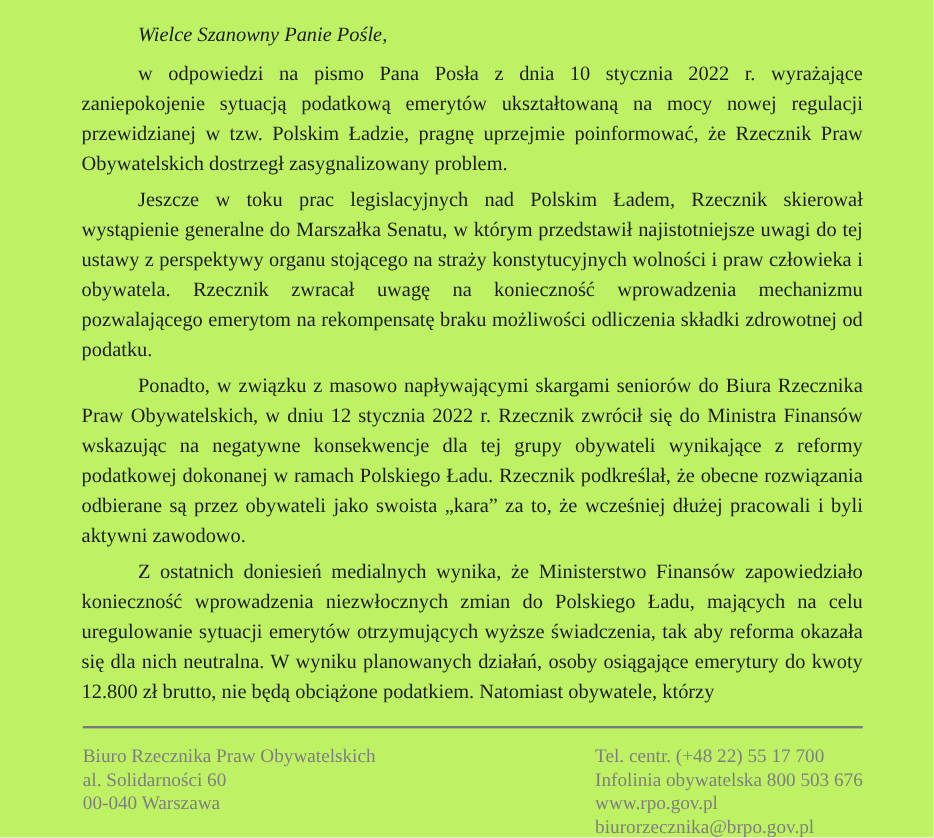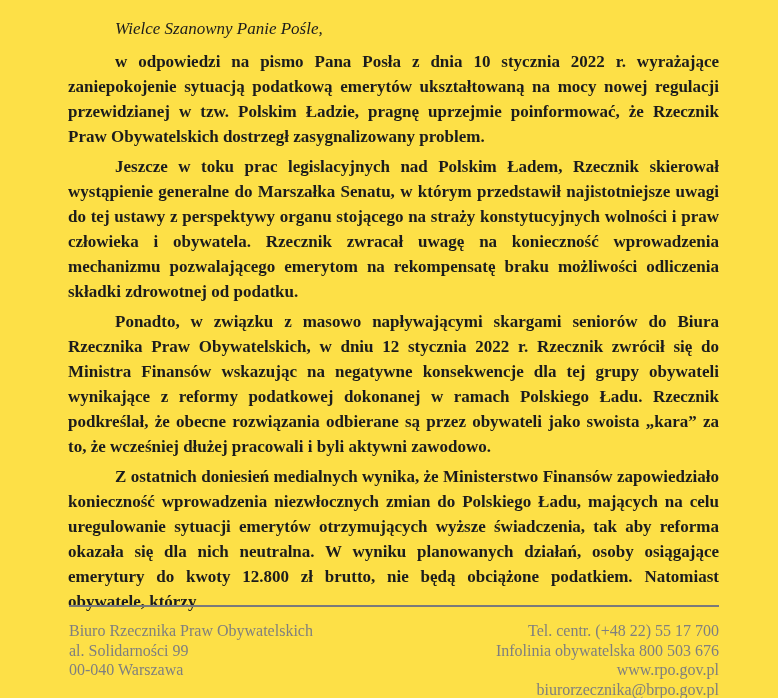--- a/index.html
+++ b/index.html
@@ -5,21 +5,21 @@
 <style>
   html, body {
     margin: 0;
     padding: 0;
     background: #ffffff;
   }
   .page {
     position: relative;
     width: 778px;
     height: 698px;
-    background: #fde047;
+    background: #bef264;
     overflow: hidden;
     font-family: "Liberation Serif", "DejaVu Serif", serif;
   }
   .letter-body {
     position: absolute;
     left: 68px;
     right: 59px;
     top: 16px;
     color: #1c1c1c;
     font-size: 17px;
@@ -28,57 +28,56 @@
   }
   .salutation {
     margin: 0 0 8px 0;
     font-style: italic;
     text-indent: 47px;
     text-align: left;
   }
   .para {
     margin: 0 0 5px 0;
     text-indent: 47px;
-    font-weight: bold;
   }
   .footer {
     position: absolute;
     left: 69px;
     right: 59px;
     top: 605px;
     border-top: 2px solid #7a7a7a;
     padding-top: 14px;
     display: flex;
     justify-content: space-between;
     align-items: flex-start;
     color: #7f7f7f;
     font-size: 16px;
     line-height: 19.5px;
   }
   .footer-right {
-    text-align: right;
+    text-align: left;
   }
 </style>
 </head>
 <body>
 
 <div class="page">
 
   <main class="letter-body">
     <p class="salutation">Wielce Szanowny Panie Pośle,</p>
     <p class="para">w odpowiedzi na pismo Pana Posła z dnia 10 stycznia 2022 r. wyrażające zaniepokojenie sytuacją podatkową emerytów ukształtowaną na mocy nowej regulacji przewidzianej w tzw. Polskim Ładzie, pragnę uprzejmie poinformować, że Rzecznik Praw Obywatelskich dostrzegł zasygnalizowany problem.</p>
     <p class="para">Jeszcze w toku prac legislacyjnych nad Polskim Ładem, Rzecznik skierował wystąpienie generalne do Marszałka Senatu, w którym przedstawił najistotniejsze uwagi do tej ustawy z perspektywy organu stojącego na straży konstytucyjnych wolności i praw człowieka i obywatela. Rzecznik zwracał uwagę na konieczność wprowadzenia mechanizmu pozwalającego emerytom na rekompensatę braku możliwości odliczenia składki zdrowotnej od podatku.</p>
     <p class="para">Ponadto, w związku z masowo napływającymi skargami seniorów do Biura Rzecznika Praw Obywatelskich, w dniu 12 stycznia 2022 r. Rzecznik zwrócił się do Ministra Finansów wskazując na negatywne konsekwencje dla tej grupy obywateli wynikające z reformy podatkowej dokonanej w ramach Polskiego Ładu. Rzecznik podkreślał, że obecne rozwiązania odbierane są przez obywateli jako swoista „kara” za to, że wcześniej dłużej pracowali i byli aktywni zawodowo.</p>
     <p class="para">Z ostatnich doniesień medialnych wynika, że Ministerstwo Finansów zapowiedziało konieczność wprowadzenia niezwłocznych zmian do Polskiego Ładu, mających na celu uregulowanie sytuacji emerytów otrzymujących wyższe świadczenia, tak aby reforma okazała się dla nich neutralna. W wyniku planowanych działań, osoby osiągające emerytury do kwoty 12.800 zł brutto, nie będą obciążone podatkiem. Natomiast obywatele, którzy</p>
   </main>
 
   <footer class="footer">
     <div class="footer-left">
       <div>Biuro Rzecznika Praw Obywatelskich</div>
-      <div>al. Solidarności 99</div>
+      <div>al. Solidarności 60</div>
       <div>00-040 Warszawa</div>
     </div>
     <div class="footer-right">
       <div>Tel. centr. (+48 22) 55 17 700</div>
       <div>Infolinia obywatelska 800 503 676</div>
       <div>www.rpo.gov.pl</div>
       <div>biurorzecznika@brpo.gov.pl</div>
     </div>
   </footer>
 

